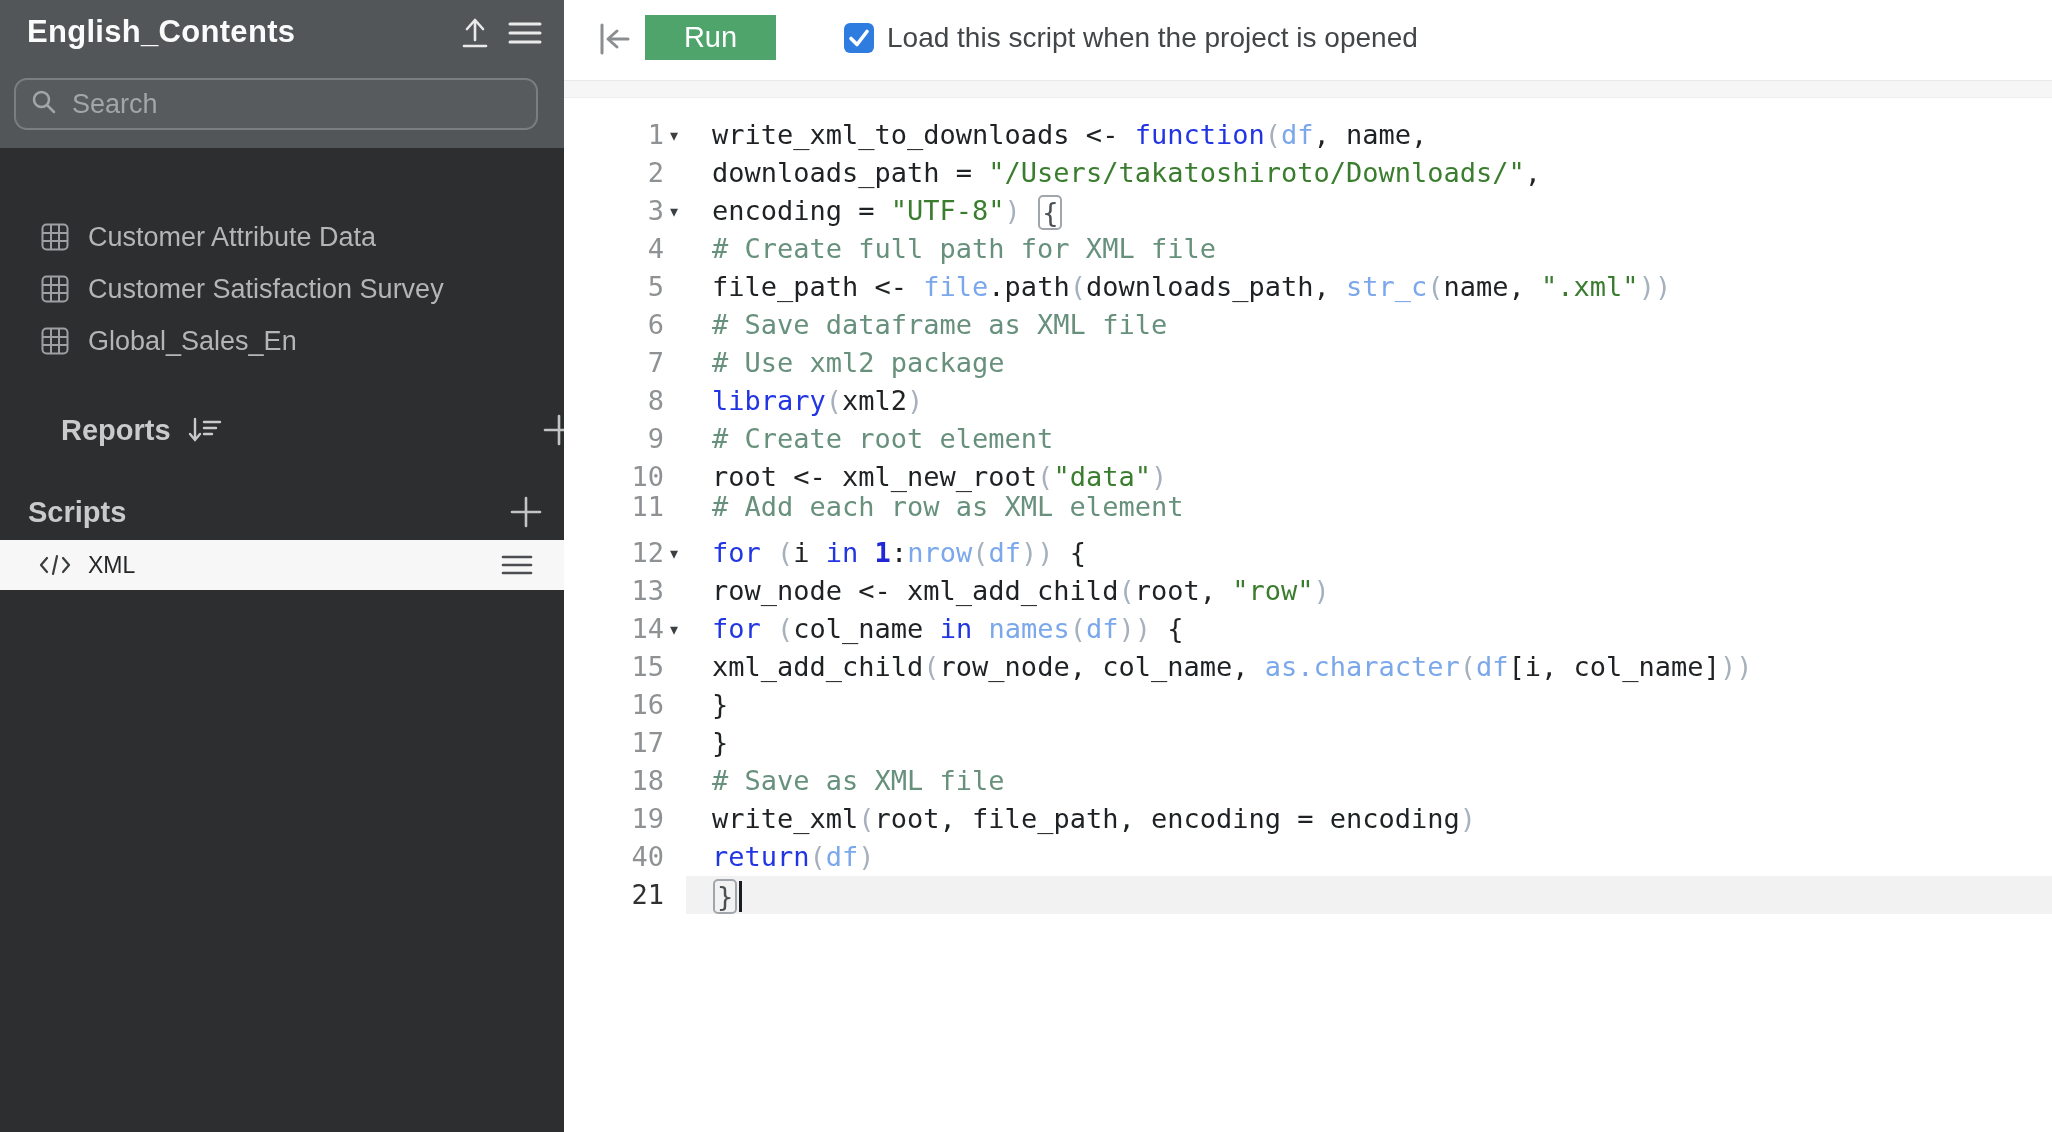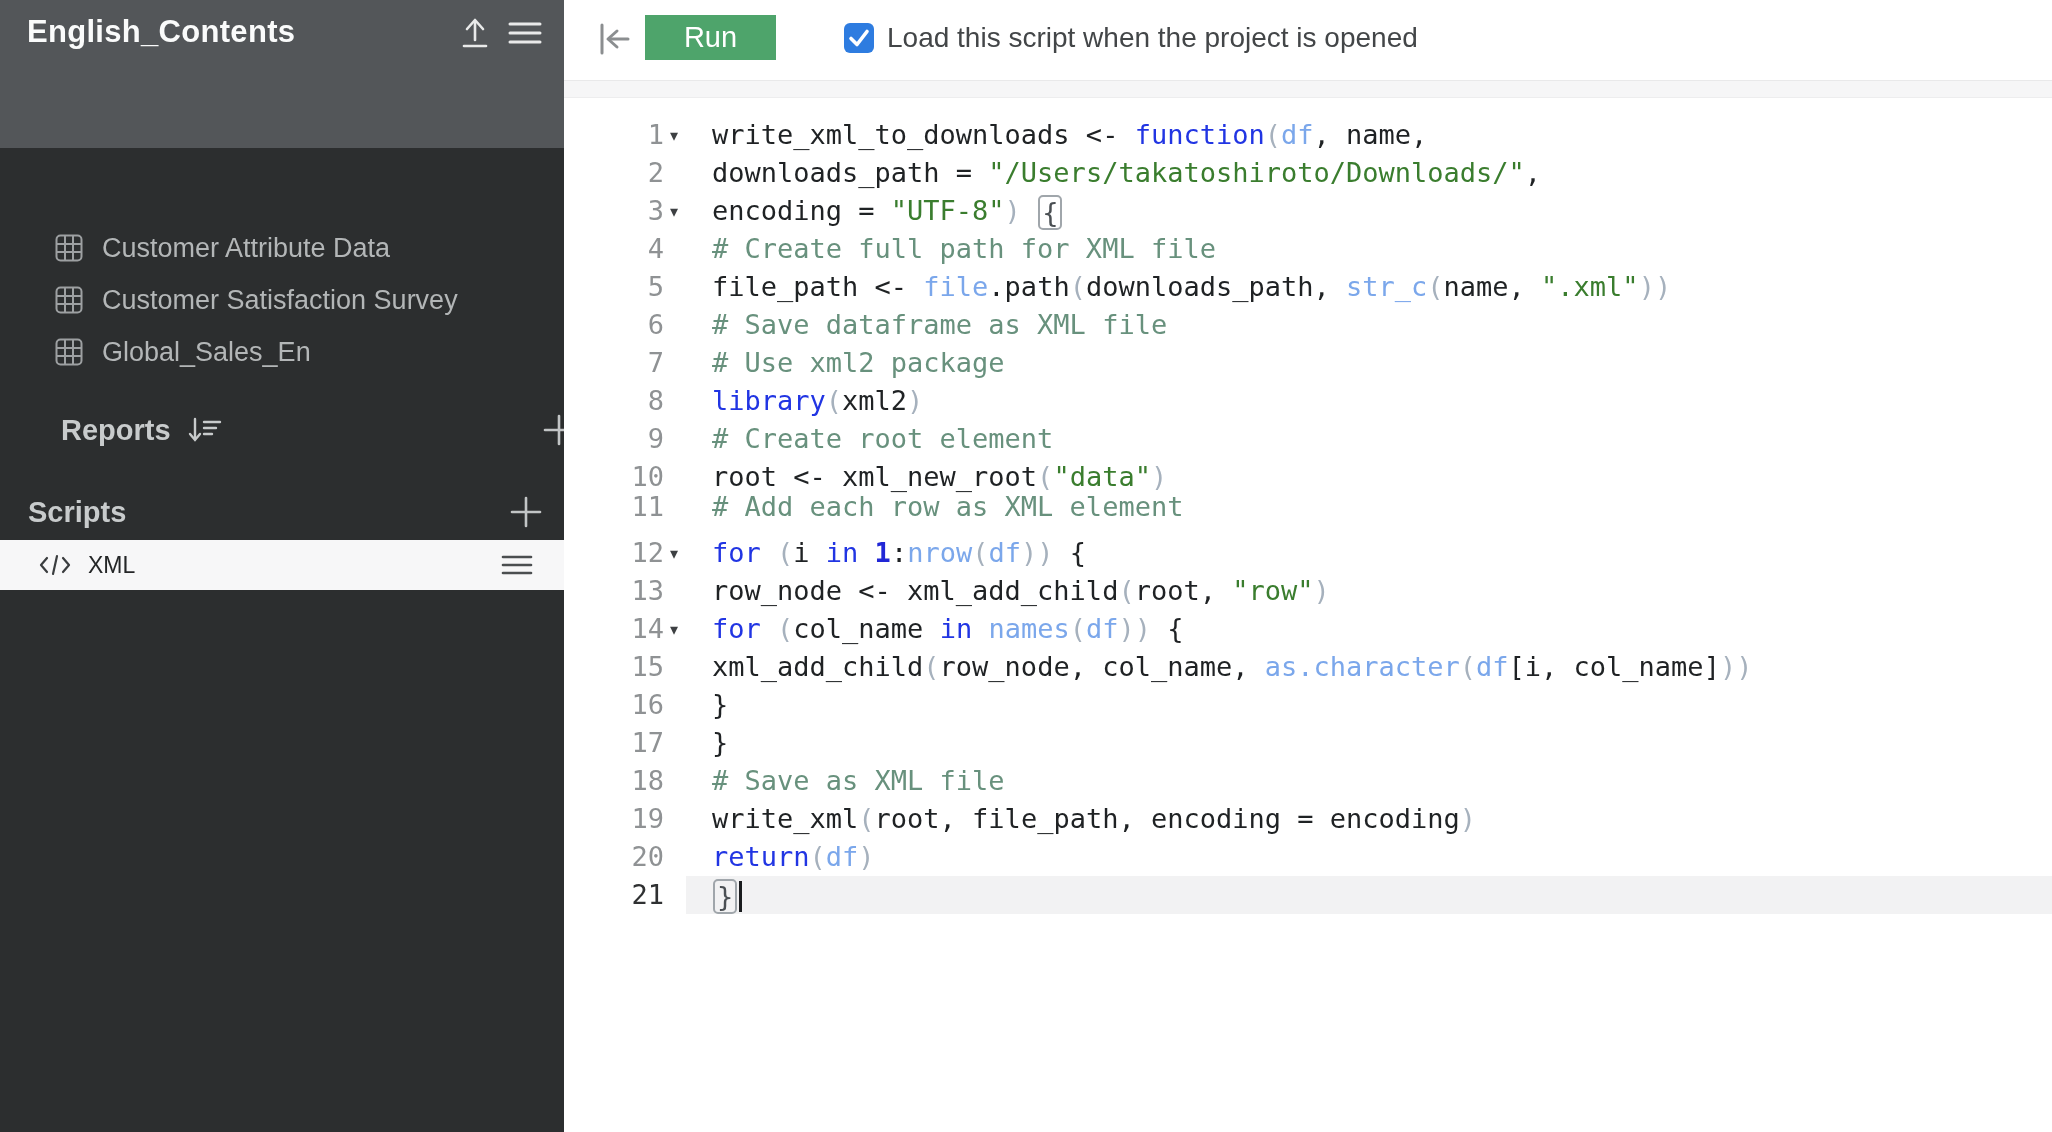--- a/index.html
+++ b/index.html
@@ -18,21 +18,21 @@
   .sb-search input{flex:1;margin-left:12px;background:transparent;border:none;outline:none;
              color:#d9dbdc;font-size:27px;font-family:"Liberation Sans",sans-serif;}
   .sb-search input::placeholder{color:#a3a6a8;}
 
   .sb-sec{position:absolute;left:0;width:564px;height:44px;display:flex;align-items:center;}
   .sb-sec .lbl{margin-left:28px;font-size:29px;font-weight:bold;color:#c8cbcc;}
   .sb-sec .sort{margin-left:16px;margin-top:4px;}
   .sb-sec .plus{position:absolute;right:20px;top:4px;width:36px;height:36px;cursor:pointer;}
   .sec-df{top:171px;} .sec-rep{top:408px;padding-left:33px;} .sec-scr{top:490px;}
 
-  .sb-item{position:absolute;left:14px;width:640px;height:52px;display:flex;align-items:center;
+  .sb-item{position:absolute;left:0;width:640px;height:52px;display:flex;
            color:#b3b6b7;font-size:27px;cursor:pointer;}
   .sb-item .iicon{margin-left:40px;width:30px;height:30px;flex:0 0 auto;}
   .sb-item .itext{margin-left:18px;white-space:nowrap;}
   .it-0{top:222px;} .it-1{top:274px;} .it-2{top:326px;}
 
   .sb-row-sel{position:absolute;left:0;top:540px;width:564px;height:50px;background:#f7f7f8;
               display:flex;align-items:center;cursor:pointer;}
   .sb-row-sel .cicon{margin-left:38px;width:34px;height:28px;}
   .sb-row-sel .stext{margin-left:16px;font-size:23px;color:#242627;}
   .sb-row-sel .rowmenu{position:absolute;right:30px;top:11px;width:34px;height:28px;cursor:pointer;}
@@ -84,20 +84,29 @@
             <polyline points="11,15 19,6 27,15"></polyline>
         </svg>
       </div>
       <div class="sb-hicon sb-burger">
         <svg width="38" height="38" viewBox="0 0 38 38" stroke="#e9eaea" stroke-width="3" stroke-linecap="round">
           <line x1="4" y1="10" x2="34" y2="10"></line>
             <line x1="4" y1="19" x2="34" y2="19"></line>
             <line x1="4" y1="28" x2="34" y2="28"></line>
         </svg>
       </div>
+      <div class="sb-search">
+        <span>
+          <svg width="28" height="28" viewBox="0 0 28 28" fill="none" stroke="#a3a6a8" stroke-width="2.5" stroke-linecap="round">
+            <circle cx="11.5" cy="11.5" r="7.5"></circle>
+              <line x1="17" y1="17" x2="24" y2="24"></line>
+          </svg>
+        </span>
+        <input type="text" placeholder="Search" style="">
+      </div>
     </div>
 
 
     <div class="sb-item it-0">
       <span class="iicon">
         <svg width="30" height="30" viewBox="0 0 30 30" fill="none" stroke="#9da0a2" stroke-width="2">
           <rect x="2.5" y="2.5" width="25" height="25" rx="4"></rect>
             <line x1="11" y1="2.5" x2="11" y2="27.5"></line>
             <line x1="19" y1="2.5" x2="19" y2="27.5"></line>
             <line x1="2.5" y1="11" x2="27.5" y2="11"></line>
@@ -211,19 +220,19 @@
           <div class="code-row" style="top: 360px;"><span class="gutter">10</span><span class="code-text"><span class="tk-d">root &lt;- xml_new_root</span><span class="tk-p">(</span><span class="tk-s">"data"</span><span class="tk-p">)</span></span></div>
           <div class="code-row" style="top: 390px;"><span class="gutter">11</span><span class="code-text"><span class="tk-c"># Add each row as XML element</span></span></div>
           <div class="code-row" style="top: 436px;"><span class="gutter">12</span><span class="fold">▾</span><span class="code-text"><span class="tk-k">for</span><span class="tk-d"> </span><span class="tk-p">(</span><span class="tk-d">i </span><span class="tk-k">in</span><span class="tk-d"> </span><span class="tk-n">1</span><span class="tk-d">:</span><span class="tk-b">nrow</span><span class="tk-p">(</span><span class="tk-b">df</span><span class="tk-p">))</span><span class="tk-d"> {</span></span></div>
           <div class="code-row" style="top: 474px;"><span class="gutter">13</span><span class="code-text"><span class="tk-d">row_node &lt;- xml_add_child</span><span class="tk-p">(</span><span class="tk-d">root, </span><span class="tk-s">"row"</span><span class="tk-p">)</span></span></div>
           <div class="code-row" style="top: 512px;"><span class="gutter">14</span><span class="fold">▾</span><span class="code-text"><span class="tk-k">for</span><span class="tk-d"> </span><span class="tk-p">(</span><span class="tk-d">col_name </span><span class="tk-k">in</span><span class="tk-d"> </span><span class="tk-b">names</span><span class="tk-p">(</span><span class="tk-b">df</span><span class="tk-p">))</span><span class="tk-d"> {</span></span></div>
           <div class="code-row" style="top: 550px;"><span class="gutter">15</span><span class="code-text"><span class="tk-d">xml_add_child</span><span class="tk-p">(</span><span class="tk-d">row_node, col_name, </span><span class="tk-b">as.character</span><span class="tk-p">(</span><span class="tk-b">df</span><span class="tk-d">[i, col_name]</span><span class="tk-p">))</span></span></div>
           <div class="code-row" style="top: 588px;"><span class="gutter">16</span><span class="code-text"><span class="tk-d">}</span></span></div>
           <div class="code-row" style="top: 626px;"><span class="gutter">17</span><span class="code-text"><span class="tk-d">}</span></span></div>
           <div class="code-row" style="top: 664px;"><span class="gutter">18</span><span class="code-text"><span class="tk-c"># Save as XML file</span></span></div>
           <div class="code-row" style="top: 702px;"><span class="gutter">19</span><span class="code-text"><span class="tk-d">write_xml</span><span class="tk-p">(</span><span class="tk-d">root, file_path, encoding = encoding</span><span class="tk-p">)</span></span></div>
-          <div class="code-row" style="top: 740px;"><span class="gutter">20</span><span class="code-text"><span class="tk-k">return</span><span class="tk-p">(</span><span class="tk-b">df</span><span class="tk-p">)</span></span></div>
+          <div class="code-row" style="top: 740px;"><span class="gutter">40</span><span class="code-text"><span class="tk-k">return</span><span class="tk-p">(</span><span class="tk-b">df</span><span class="tk-p">)</span></span></div>
           <div class="code-row" style="top: 778px;"><div class="hl"></div><span class="gutter active">21</span><span class="code-text"><span class="tk-box">}</span><span class="cursor"></span></span></div>
         </div>
       </div>
   </div>
 
 </div>
 
 </body></html>

